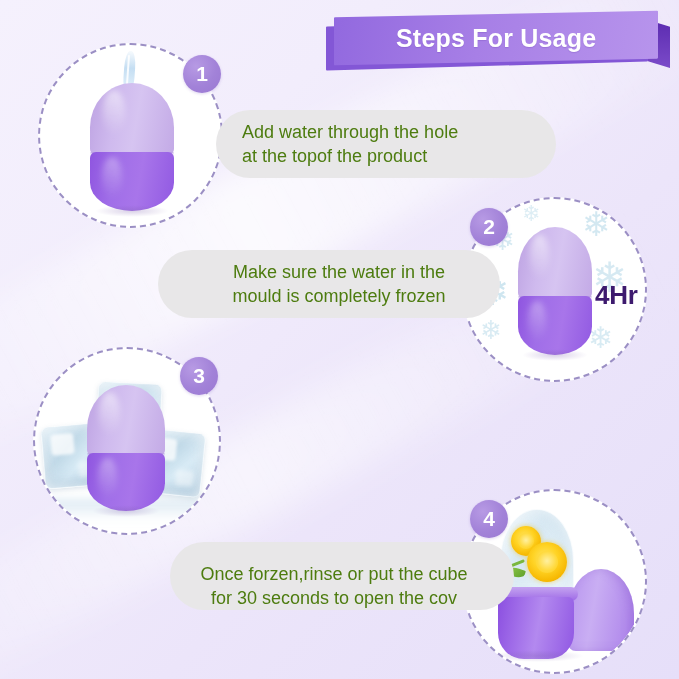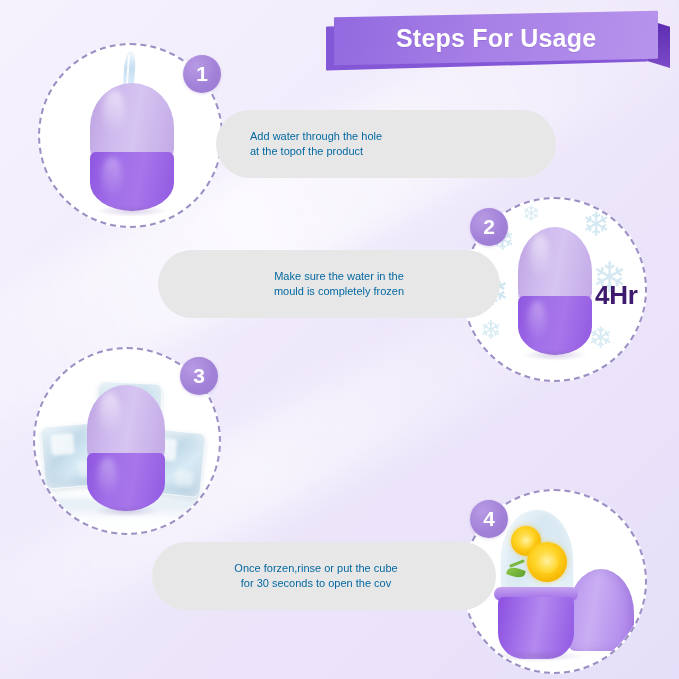--- a/index.html
+++ b/index.html
@@ -51,27 +51,27 @@
     white-space:nowrap;
   }
 
   
   .pill{
     position:absolute;background:#e8e7e8;border-radius:34px;
     display:flex;align-items:center;
     box-sizing:border-box;
   }
   .pill p{
-    margin:8px;color:#0369a1;font-size:11px;line-height:1.34;
+    margin:0;color:#4d7c0f;font-size:18px;line-height:1.34;
     white-space:pre-line;
   }
   .pill-1{left:216px;top:110px;width:340px;height:68px;padding-left:26px;}
   .pill-2{left:158px;top:250px;width:342px;height:68px;padding-left:48px;}
   .pill-3{left:224px;top:402px;width:342px;height:68px;padding-left:16px;}
-  .pill-4{left:152px;top:542px;width:344px;height:68px;padding-left:12px;}
+  .pill-4{left:170px;top:542px;width:344px;height:68px;padding-left:12px;align-items:flex-end;}
   .pill-2 p,.pill-4 p{text-align:center;width:100%;padding-right:28px;box-sizing:border-box;}
 
   
   .circle{
     position:absolute;border-radius:50%;
     background:#ffffff;
     border:2.5px dashed #9b8fc4;
     box-sizing:border-box;
     overflow:hidden;
   }

